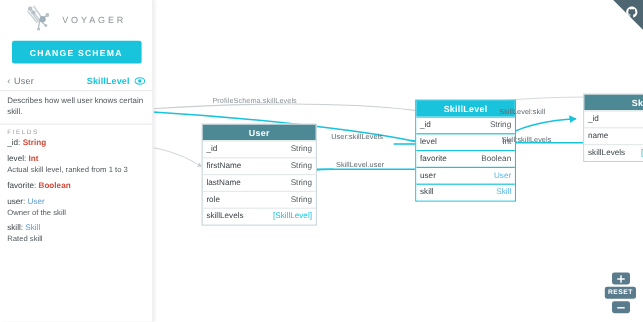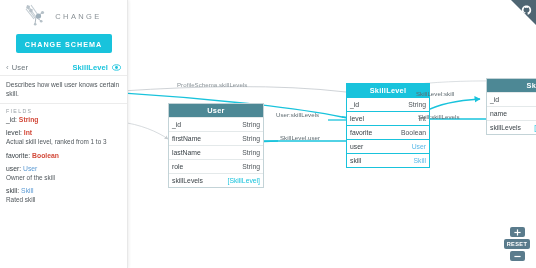--- a/index.html
+++ b/index.html
@@ -27,21 +27,21 @@
   .logo-text{line-height:1;}
   .logo-l1{
     font-size:11px;font-weight:bold;letter-spacing:1.1px;color:#53585c;
     font-family:"Liberation Sans",sans-serif;
   }
   .logo-l2{
     font-size:7.5px;font-weight:normal;letter-spacing:2.4px;color:#8a9196;
     margin-top:1px;font-family:"Liberation Sans",sans-serif;
   }
   .change-schema{
-    display:block;width:96px;margin:4px auto 0 auto;height:19px;line-height:19px;
+    display:block;width:108px;margin:4px auto 0 auto;height:19px;line-height:19px;
     background:#18c3dc;color:#fff;border:none;border-radius:2px;
     font-size:7.2px;letter-spacing:1.0px;font-weight:bold;text-align:center;
     font-family:"Liberation Sans",sans-serif;cursor:pointer;
   }
   .type-bar{
     margin-top:7px;height:16px;display:flex;align-items:center;
     padding:0 6px;box-sizing:border-box;border-bottom:1px solid #ececec;
   }
   .back-chevron{
     color:#8a9399;font-size:8px;margin-right:3px;line-height:1;
@@ -259,21 +259,21 @@
           <path d="M11,13 L17,9"></path>
           <path d="M11,13 L16,17"></path>
           <path d="M11,13 L10,20"></path>
         </g>
         <circle cx="13.5" cy="12" r="2.6" fill="#9fb0bb"></circle>
         <circle cx="17.5" cy="8.5" r="1.6" fill="#b6c1c8"></circle>
         <circle cx="10.2" cy="20.2" r="1.3" fill="#b6c1c8"></circle>
         <circle cx="16.2" cy="17.2" r="1.3" fill="#b6c1c8"></circle>
       </svg>
       <div class="logo-text">
-        <div class="logo-l2">CHANGE</div>
+        <div class="logo-l2">VOYAGER</div>
       </div>
     </div>
 
     <button class="change-schema">CHANGE SCHEMA</button>
 
     <div class="type-bar">
       <span class="back-chevron">‹</span>
       <span class="back-name">User</span>
       <span class="type-bar-right">
         <span class="cur-type">SkillLevel</span>

